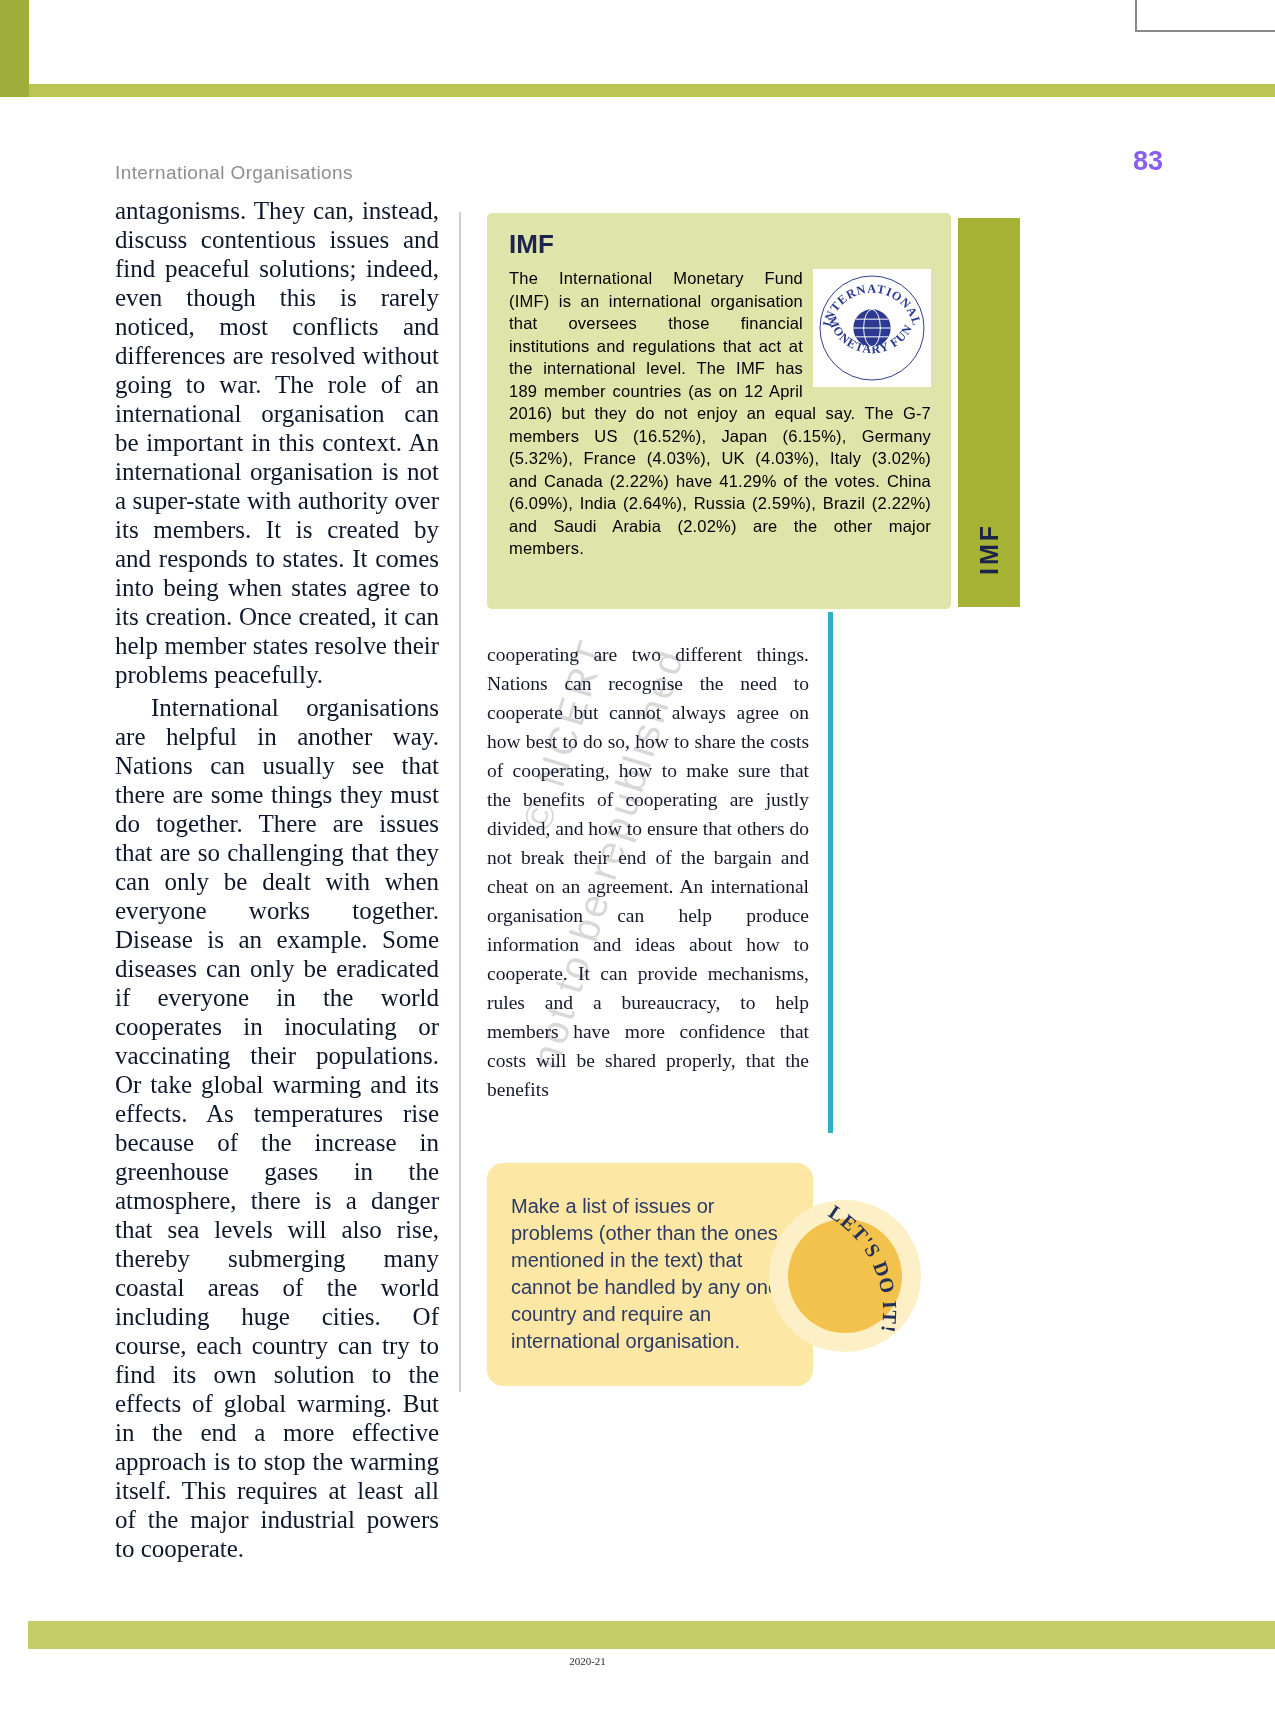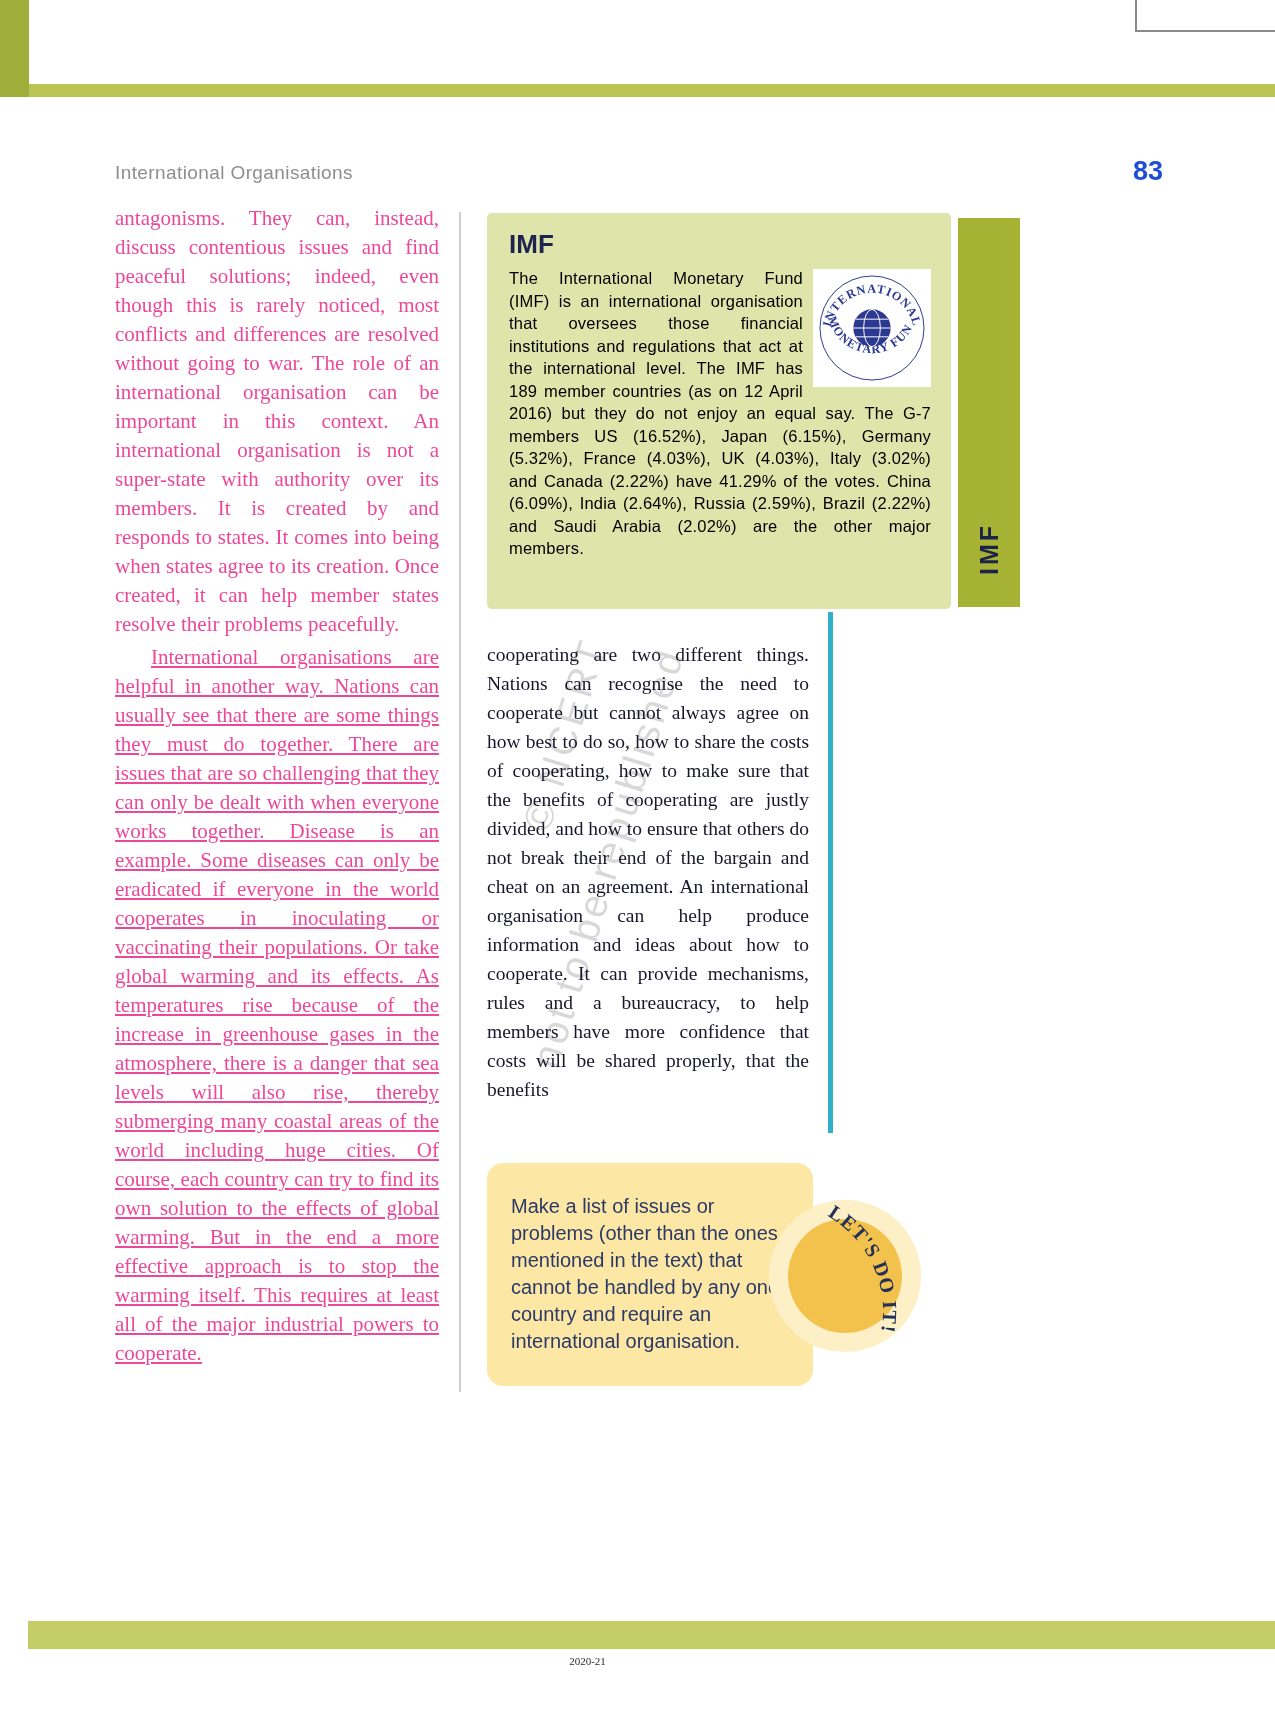--- a/index.html
+++ b/index.html
@@ -8,27 +8,27 @@
     overflow:hidden; font-family:"Liberation Serif", serif;
   }
   
   .left-strip { position:absolute; left:0; top:0; width:29px; height:97px; background:#9fae3a; }
   .top-band   { position:absolute; left:29px; top:84px; width:1246px; height:13px; background:#bcc456; }
   .corner-box { position:absolute; right:0; top:0; width:140px; height:32px; background:#fff;
                 border-left:2px solid #8a8a8a; border-bottom:2px solid #8a8a8a; box-sizing:border-box; }
   
   .running-head { position:absolute; left:115px; top:162px; font-family:"Liberation Sans", sans-serif;
                   font-size:19px; color:#8d8e90; letter-spacing:0.4px; }
-  .page-number  { position:absolute; right:112px; top:156px; font-family:"Liberation Sans", sans-serif;
-                  font-size:27px; font-weight:bold; color:#1d4ed8; }
+  .page-number  { position:absolute; right:112px; top:146px; font-family:"Liberation Sans", sans-serif;
+                  font-size:27px; font-weight:bold; color:#8b5cf6; }
   
-  .left-col { position:absolute; left:115px; top:204px; width:324px; font-size:21px; line-height:29px;
-              color:#ec4899; text-align:justify; }
+  .left-col { position:absolute; left:115px; top:196px; width:324px; font-size:25px; line-height:29px;
+              color:#0f172a; text-align:justify; }
   .left-col p { margin:0; }
-  .left-col p + p { text-indent:36px; margin-top:4px;text-decoration:underline; }
+  .left-col p + p { text-indent:36px; margin-top:4px; }
   .col-divider { position:absolute; left:459px; top:212px; width:2px; height:1180px; background:#cfcfcf; }
   .right-col { position:absolute; left:487px; top:640px; width:322px; font-size:19.5px; line-height:29px;
                color:#17172b; text-align:justify; }
   .right-col p { margin:0; }
   
   .imf-box { position:absolute; left:487px; top:213px; width:464px; height:396px; background:#dfe4ab;
              border-radius:5px; box-sizing:border-box; padding:16px 20px 12px 22px; }
   .imf-title { font-family:"Liberation Sans", sans-serif; font-weight:bold; font-size:26px;
                color:#1e2450; margin:0 0 7px 0; }
   .imf-logo { float:right; width:118px; height:118px; background:#ffffff; margin:2px 0 8px 10px;

